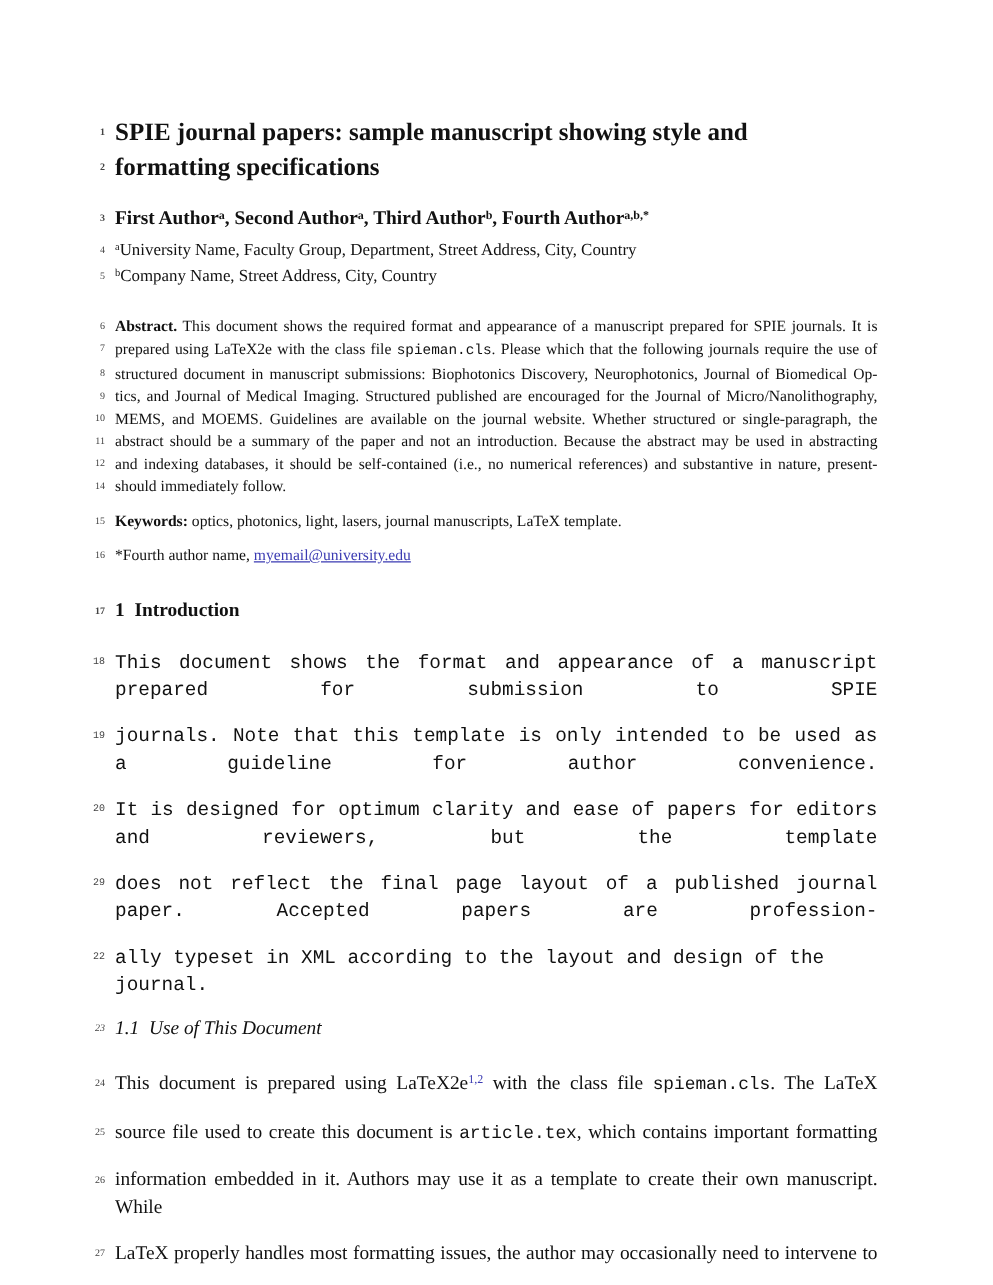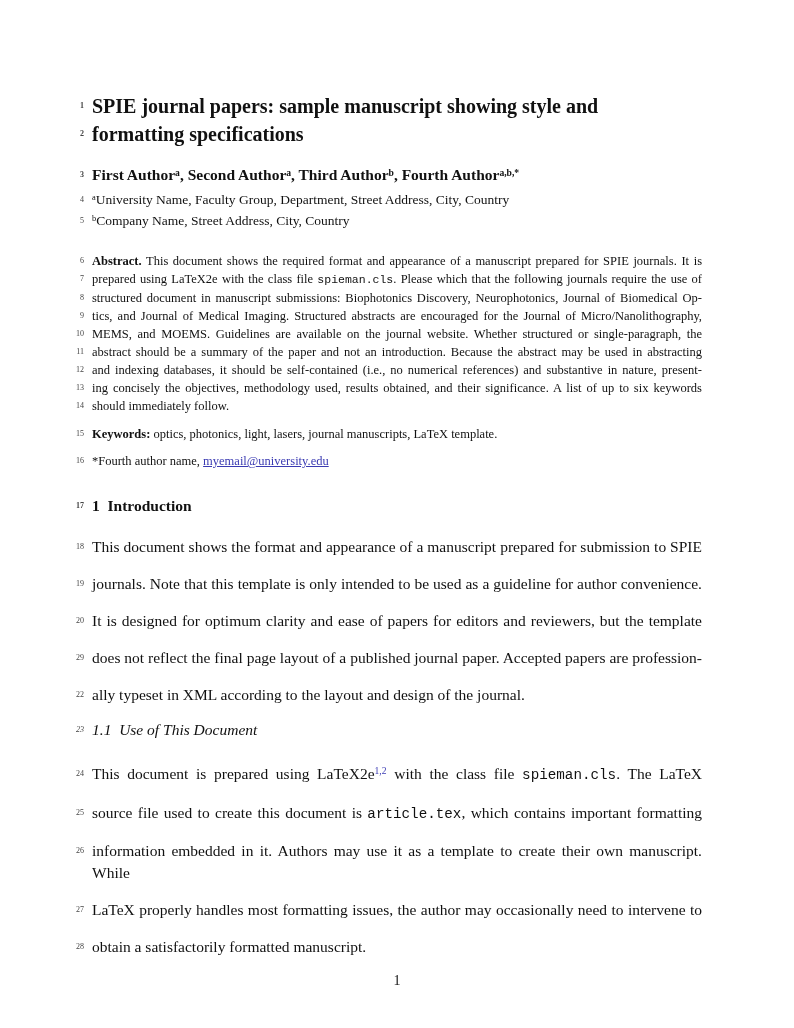--- a/index.html
+++ b/index.html
@@ -29,21 +29,21 @@
     text-align: right;
   }
   
   .b-title    { font-size: 20px; font-weight: bold; line-height: 28px; }
   .b-authors  { margin-top: 16px; font-size: 15.5px; font-weight: bold; line-height: 21px; }
   .b-affil    { margin-top: 3px;  font-size: 13.5px; line-height: 19px; }
   .b-abstract { margin-top: 20px; font-size: 12.5px; line-height: 18px; }
   .b-keywords { margin-top: 10px; font-size: 12.5px; line-height: 18px; }
   .b-note     { margin-top: 9px;  font-size: 12.5px; line-height: 18px; }
   .b-h1       { margin-top: 26px; font-size: 15.5px; font-weight: bold; line-height: 20px; }
-  .b-body     { margin-top: 20px; font-size: 15.5px; }
+  .b-body     { margin-top: 20px; font-size: 15.5px; font-family: Liberation Mono, monospace; }
   .b-body .line, .b-body2 .line { line-height: 22px; margin-bottom: 15px; }
   .b-h2       { margin-top: 14px; font-size: 15.5px; font-style: italic; line-height: 18px; }
   .b-body2    { margin-top: 24px; font-size: 15.5px; }
   .page-number { margin-top: 5px; text-align: center; font-size: 14px; }
   
   .seg-b   { font-weight: bold; }
   .seg-i   { }
   .seg-m   { font-family: "Liberation Mono", monospace; font-size: 0.92em; }
   .seg-sup { font-size: 0.62em; position: relative; top: -0.45em; }
   .seg-link { color: var(--link, #3a3ab2); text-decoration: underline; cursor: pointer; }
@@ -62,25 +62,24 @@
         <div class="line"><span class="lineno" style="color: rgb(68, 68, 68);">3</span><span>First Author</span><span class="seg-sup">a</span><span>, Second Author</span><span class="seg-sup">a</span><span>, Third Author</span><span class="seg-sup">b</span><span>, Fourth Author</span><span class="seg-sup">a,b,*</span></div>
       </div>
       <div class="block b-affil">
         <div class="line"><span class="lineno" style="color: rgb(68, 68, 68);">4</span><span class="seg-sup">a</span><span>University Name, Faculty Group, Department, Street Address, City, Country</span></div>
         <div class="line"><span class="lineno" style="color: rgb(68, 68, 68);">5</span><span class="seg-sup">b</span><span>Company Name, Street Address, City, Country</span></div>
       </div>
       <div class="block b-abstract">
         <div class="line just"><span class="lineno" style="color: rgb(68, 68, 68);">6</span><span class="seg-b">Abstract.</span><span>  This document shows the required format and appearance of a manuscript prepared for SPIE journals. It is</span></div>
         <div class="line just"><span class="lineno" style="color: rgb(68, 68, 68);">7</span><span>prepared using LaTeX2e with the class file </span><span class="seg-m">spieman.cls</span><span>. Please which that the following journals require the use of</span></div>
         <div class="line just"><span class="lineno" style="color: rgb(68, 68, 68);">8</span><span>structured document in manuscript submissions: </span><span class="seg-i">Biophotonics Discovery</span><span>, </span><span class="seg-i">Neurophotonics</span><span>, </span><span class="seg-i">Journal of Biomedical Op-</span></div>
-        <div class="line just"><span class="lineno" style="color: rgb(68, 68, 68);">9</span><span class="seg-i">tics</span><span>, and </span><span class="seg-i">Journal of Medical Imaging</span><span>. Structured abstracts are encouraged for the </span><span class="seg-i">Journal of Micro/Nanolithography,</span></div>
+        <div class="line just"><span class="lineno" style="color: rgb(68, 68, 68);">9</span><span class="seg-i">tics</span><span>, and </span><span class="seg-i">Journal of Medical Imaging</span><span>. Structured published are encouraged for the </span><span class="seg-i">Journal of Micro/Nanolithography,</span></div>
         <div class="line just"><span class="lineno" style="color: rgb(68, 68, 68);">10</span><span class="seg-i">MEMS, and MOEMS</span><span>. Guidelines are available on the journal website. Whether structured or single-paragraph, the</span></div>
         <div class="line just"><span class="lineno" style="color: rgb(68, 68, 68);">11</span><span>abstract should be a summary of the paper and not an introduction. Because the abstract may be used in abstracting</span></div>
         <div class="line just"><span class="lineno" style="color: rgb(68, 68, 68);">12</span><span>and indexing databases, it should be self-contained (i.e., no numerical references) and substantive in nature, present-</span></div>
-        <div class="line just"><span class="lineno" style="color: rgb(68, 68, 68);">13</span><span>ing concisely the objectives, methodology used, results obtained, and their significance. A list of up to six keywords</span></div>
         <div class="line"><span class="lineno" style="color: rgb(68, 68, 68);">14</span><span>should immediately follow.</span></div>
       </div>
       <div class="block b-keywords">
         <div class="line"><span class="lineno" style="color: rgb(68, 68, 68);">15</span><span class="seg-b">Keywords:</span><span> optics, photonics, light, lasers, journal manuscripts, LaTeX template.</span></div>
       </div>
       <div class="block b-note">
         <div class="line"><span class="lineno" style="color: rgb(68, 68, 68);">16</span><span>*Fourth author name, </span><a href="#" class="seg-link">myemail@university.edu</a></div>
       </div>
       <div class="block b-h1">
         <div class="line"><span class="lineno" style="color: rgb(68, 68, 68);">17</span><span>1&nbsp;&nbsp;Introduction</span></div>

